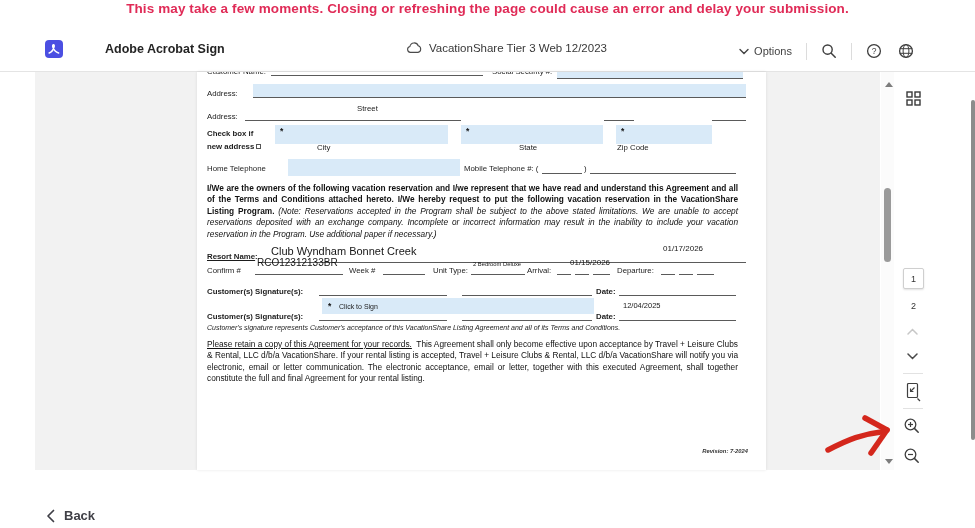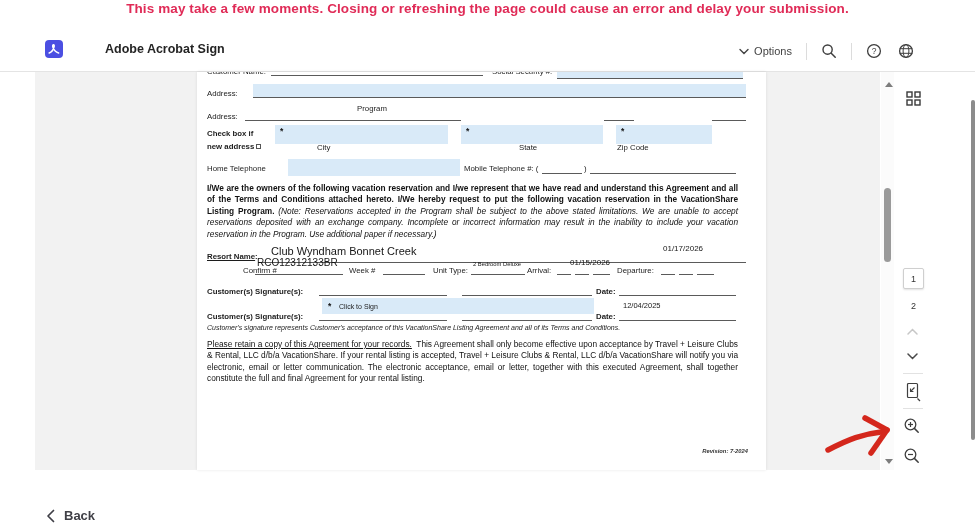--- a/index.html
+++ b/index.html
@@ -86,20 +86,26 @@
 
   <div class="hdr">
     <div class="brand">
       <span class="logo">
         <svg width="12" height="12" viewBox="0 0 12 12">
             <path d="M1.2 10 C3.4 9.2 5.3 6.6 6.1 3.7 C6.4 2.5 6.1 1.6 5.4 1.7 C4.6 1.8 4.5 3.2 5 4.6 C5.9 7.1 8 9.3 10.6 10" fill="none" stroke="#fff" stroke-width="1.5" stroke-linecap="round"></path>
           </svg>
       </span>
       <span class="brand-name">Adobe Acrobat Sign</span>
     </div>
+    <div class="doc-title">
+      <svg width="16" height="12" viewBox="0 0 16 12">
+          <path d="M12 10.4 H4.3 A3 3 0 0 1 3.9 4.5 A4.3 4.3 0 0 1 12.2 3.8 A3.4 3.4 0 0 1 12 10.4 Z" fill="none" stroke="#4a4a4a" stroke-width="1.1"></path>
+        </svg>
+      <span>VacationShare Tier 3 Web 12/2023</span>
+    </div>
     <div class="hdr-actions">
       <button class="hbtn">
         <svg width="10" height="7" viewBox="0 0 10 7">
             <polyline points="1,1.5 5,5.5 9,1.5" fill="none" stroke="#444" stroke-width="1.4" stroke-linecap="round"></polyline>
           </svg>
         <span>Options</span>
       </button>
       <span class="vdiv"></span>
       <button class="hbtn">
         <svg width="16" height="16" viewBox="0 0 16 16">
@@ -129,21 +135,21 @@
     <div class="page">
 
       <span class="lbl" style="left:10px; top:-5px;">Customer Name:</span>
       <span class="line" style="left:74px; top:3px; width:212px;"></span>
       <span class="lbl" style="left:295px; top:-5px;">Social Security #:</span>
       <span class="bluefield" style="left:360px; top:-6px; width:186px; height:13px; border-bottom:1px solid #5a5a5a;"></span>
 
       <span class="lbl" style="left:10px; top:17px;">Address:</span>
       <span class="star" style="left:60px; top:10px;">*</span>
       <span class="bluefield" style="left:56px; top:12px; width:493px; height:14px; border-bottom:1px solid #5a5a5a;"></span>
-      <span class="lbl" style="left:160px; top:32px;">Program</span>
+      <span class="lbl" style="left:160px; top:32px;">Street</span>
 
       <span class="lbl" style="left:10px; top:40px;">Address:</span>
       <span class="line" style="left:48px; top:48px; width:216px;"></span>
       <span class="line" style="left:407px; top:48px; width:30px;"></span>
       <span class="line" style="left:515px; top:48px; width:34px;"></span>
 
       <span class="bluefield" style="left:78px; top:53px; width:173px; height:19px;"></span>
       <span class="bluefield" style="left:264px; top:53px; width:142px; height:19px;"></span>
       <span class="bluefield" style="left:419px; top:53px; width:96px; height:19px;"></span>
       <span class="star" style="left:83px; top:54px;">*</span>
@@ -166,21 +172,21 @@
 
       <div class="para" style="top:111px;">
         <span class="b">I/We are the owners of the following vacation reservation and I/we represent that we have read and understand this Agreement and all of the Terms and Conditions attached hereto.  I/We hereby request to put the following vacation reservation in the VacationShare Listing Program.</span>
         <span class="i">(Note:  Reservations accepted in the Program shall be subject to the above stated limitations.  We are unable to accept reservations deposited with an exchange company.  Incomplete or incorrect information may result in the inability to include your vacation reservation in the Program.  Use additional paper if necessary.)</span>
       </div>
 
       <span class="lbl b" style="left:10px; top:180px;"><span class="u">Resort Name</span><span>:</span></span>
       <span class="line" style="left:62px; top:190px; width:487px;"></span>
       <span class="value" style="left:74px; top:173px; font-size:11px;">Club Wyndham Bonnet Creek</span>
 
-      <span class="lbl" style="left:10px; top:194px;margin-left:36px;">Confirm #</span>
+      <span class="lbl" style="left:10px; top:194px;">Confirm #</span>
       <span class="value" style="left:60px; top:185px; font-size:10px;">RCO12312133BR</span>
       <span class="line" style="left:58px; top:202px; width:88px;"></span>
       <span class="lbl" style="left:152px; top:194px;">Week #</span>
       <span class="line" style="left:186px; top:202px; width:42px;"></span>
       <span class="lbl" style="left:236px; top:194px;">Unit Type:</span>
       <span class="value" style="left:276px; top:189px; font-size:5.8px;">2 Bedroom Deluxe</span>
       <span class="line" style="left:274px; top:202px; width:54px;"></span>
       <span class="lbl" style="left:330px; top:194px;">Arrival:</span>
       <span class="value" style="left:362px; top:186px; font-size:8px;margin-left:11px;">01/15/2026</span>
       <span class="line" style="left:360px; top:202px; width:14px;"></span>

